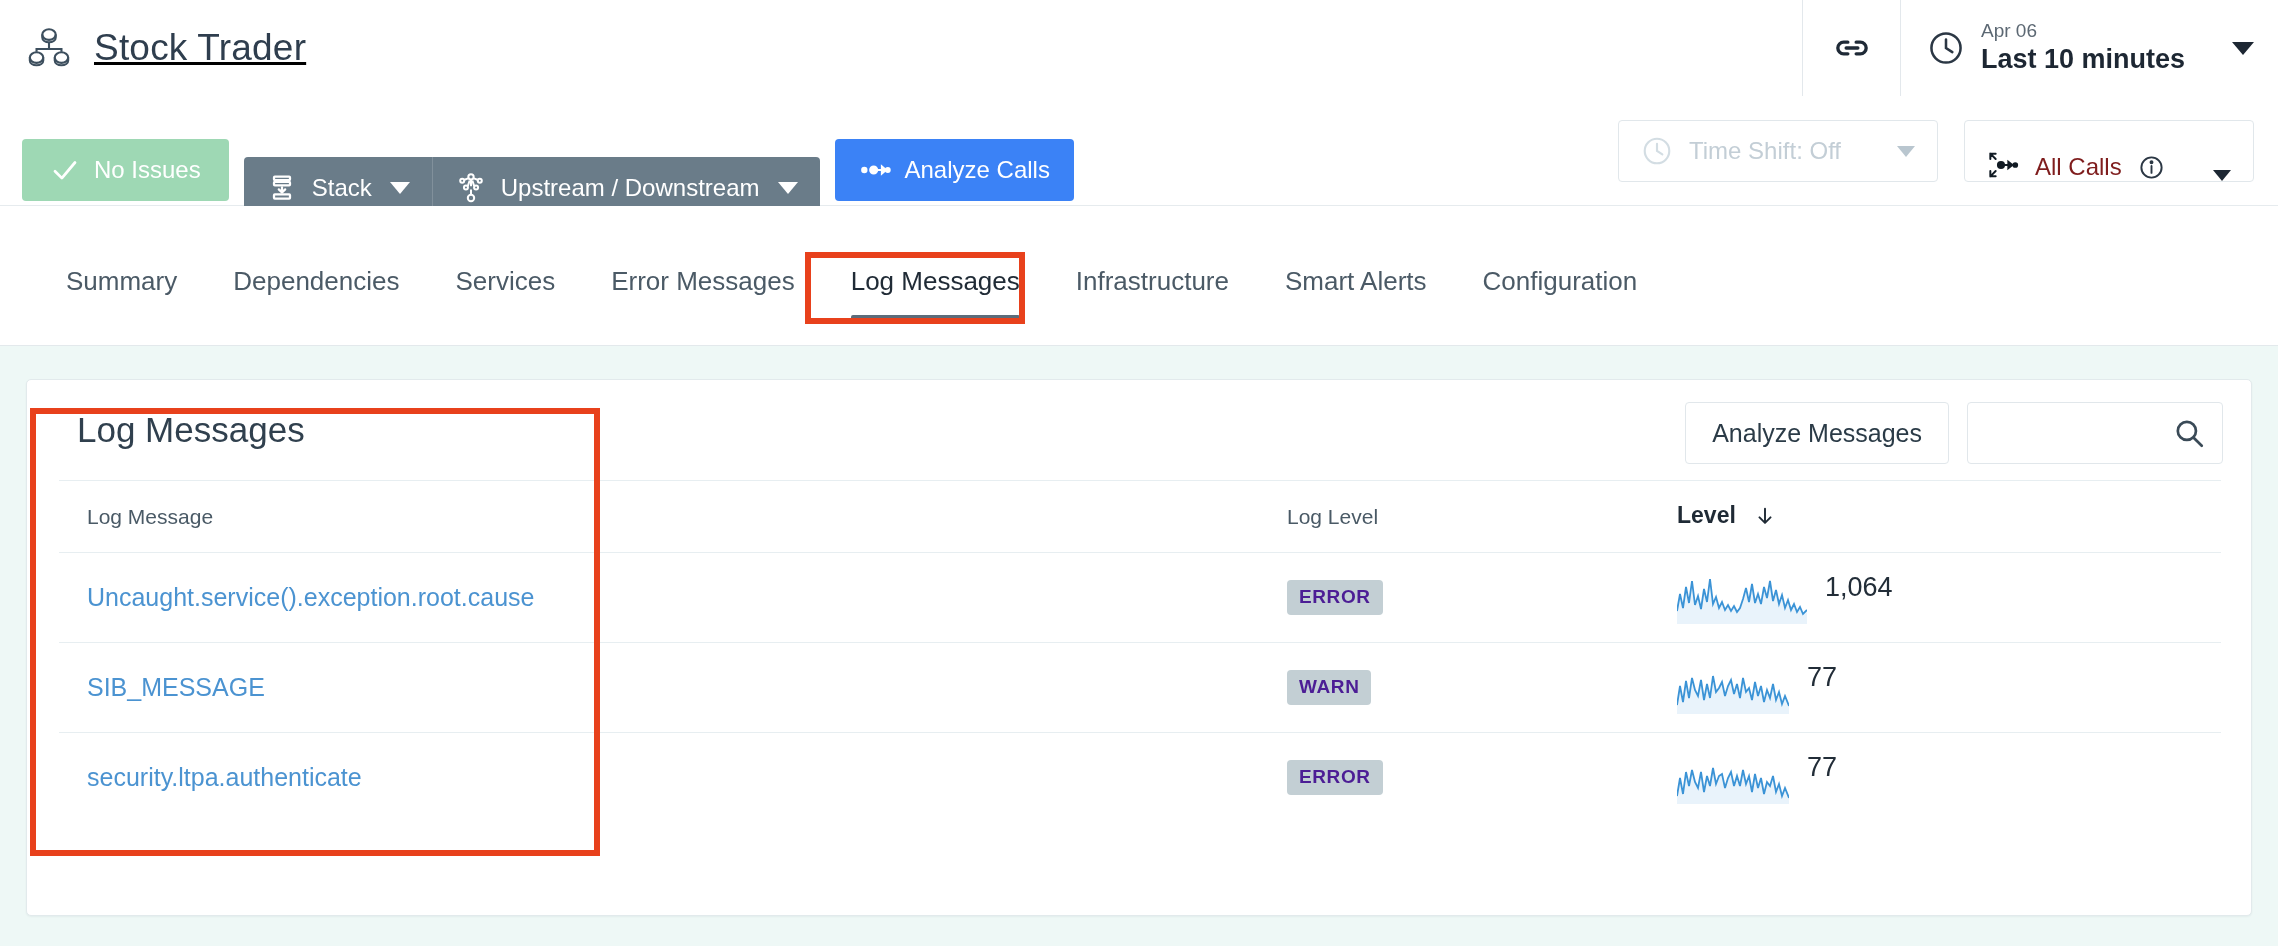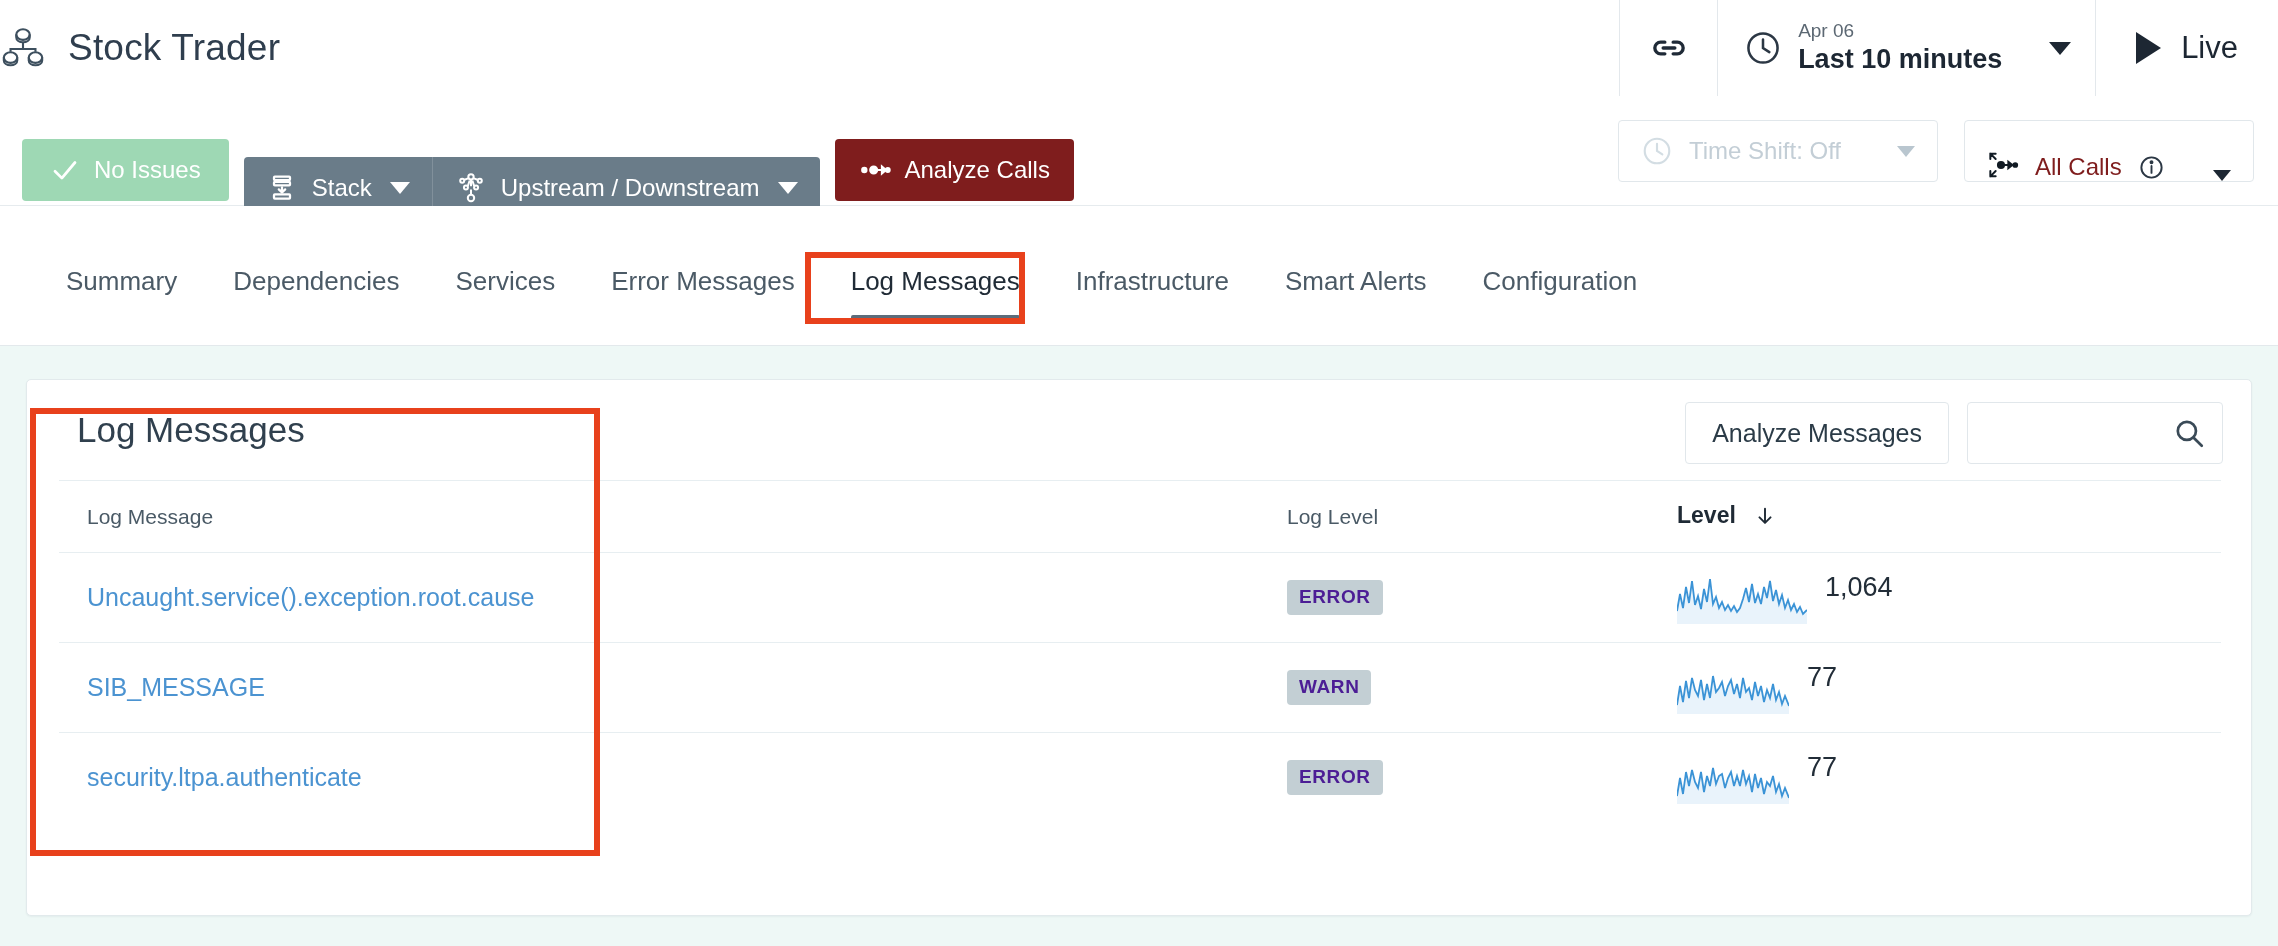--- a/index.html
+++ b/index.html
@@ -24,20 +24,22 @@
     width: 2278px;
     height: 96px;
     background: #ffffff;
     display: flex;
     align-items: center;
   }
   .brand {
     display: flex;
     align-items: center;
     gap: 22px;
+    padding-left: 26px;
+    text-decoration: underline;
   }
   .brand-icon { width: 46px; height: 46px; display:block; color:#3d4f5e; }
   .brand-title {
     font-size: 37px;
     color: #2f3e4e;
     font-weight: 400;
     letter-spacing: 0.2px;
     white-space: nowrap;
   }
 
@@ -100,21 +102,21 @@
     border: none;
     cursor: pointer;
     white-space: nowrap;
     font-family: "Liberation Sans", sans-serif;
   }
   .btn-noissues { background: #9ed8b4; color: #ffffff; padding: 0 28px; }
   .btn-grey { background: #6a7c89; color: #ffffff; margin-top: 37px; }
   .btn-group { display: flex; align-items: center; gap: 0; }
   .btn-group .btn-grey:first-child { border-radius: 4px 0 0 4px; }
   .btn-group .btn-grey:last-child { border-radius: 0 4px 4px 0; border-left: 1px solid #81909b; }
-  .btn-teal { background: #7f1d1d; color: #ffffff; padding: 0 24px; }
+  .btn-teal { background: #3b82f6; color: #ffffff; padding: 0 24px; }
   .check-ic { width: 30px; height: 30px; color: #ffffff; }
   .ic { width: 32px; height: 32px; flex: none; }
   .caret-white { width:0; height:0; border-left: 10px solid transparent; border-right: 10px solid transparent; border-top: 12px solid #ffffff; margin-left: 4px; }
 
   .toolbar-right {
     position: absolute;
     right: 24px; top: 24px;
     display: flex;
     align-items: center;
     gap: 26px;
@@ -343,24 +345,20 @@
             <path d="M12 6.6V12l4 2.6" stroke-linecap="round"></path>
           </svg>
         </span>
         <span class="time-stack">
           <span class="time-top">Apr 06</span>
           <span class="time-main">Last 10 minutes</span>
         </span>
         <span class="caret"></span>
       </div>
 
-      <div class="tb-cell tb-live">
-        <span class="play-tri"></span>
-        <span class="live-label">Live</span>
-      </div>
     </div>
   </div>
 
   <div class="toolbar">
     <div class="toolbar-left">
 
       <button class="btn btn-noissues">
         <span class="check-ic">
           <svg viewBox="0 0 24 24" fill="none" stroke="currentColor" stroke-width="2.2" stroke-linecap="round" stroke-linejoin="round">
             <path d="M4 13l5.5 5.5L20 6"></path>

